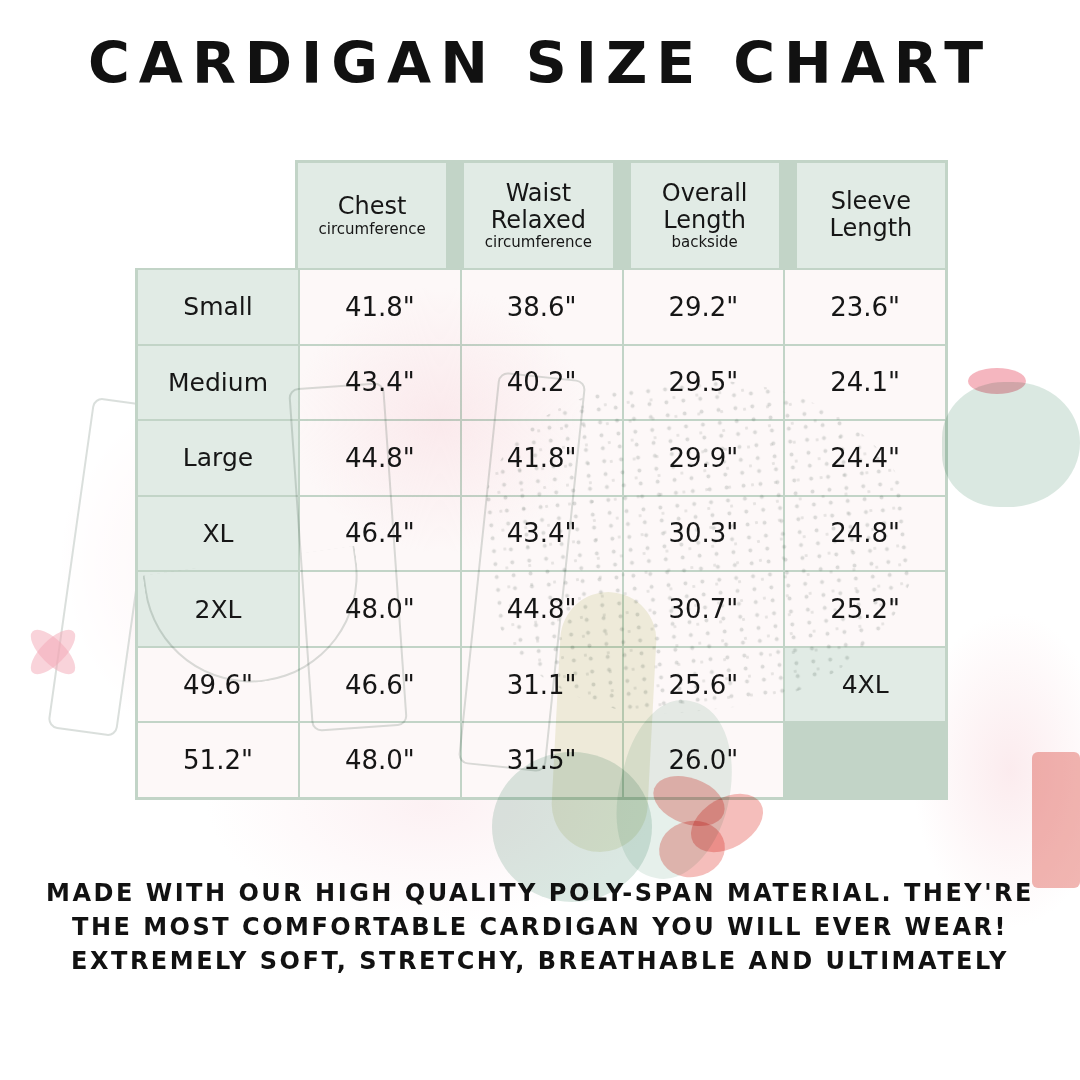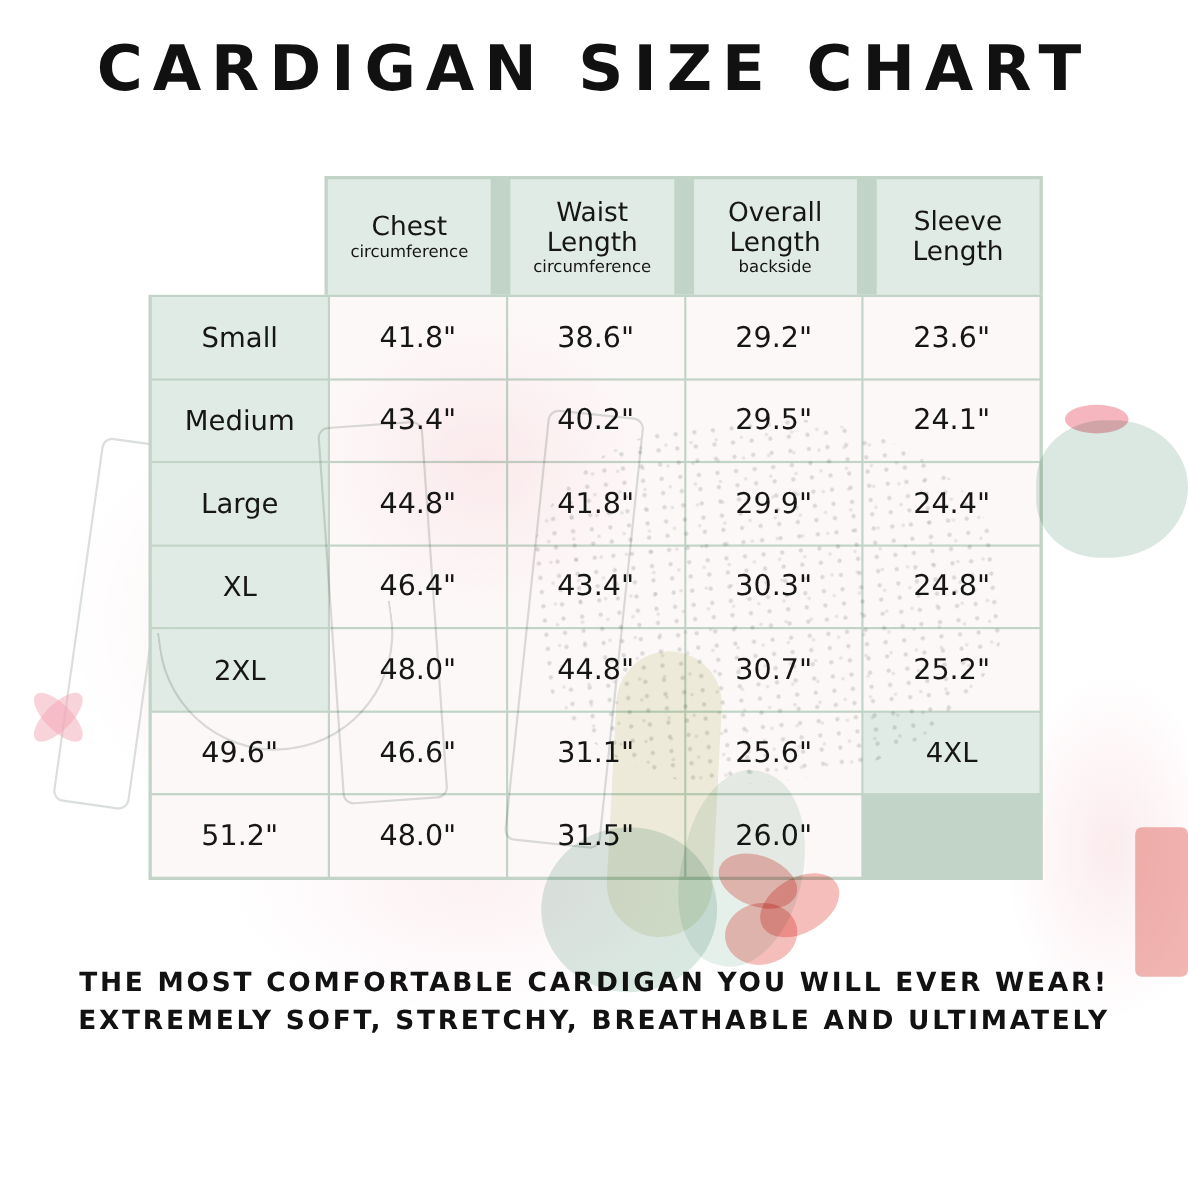--- a/index.html
+++ b/index.html
@@ -112,21 +112,21 @@
   <div class="wm wm-under pink-flower-left-b"></div>
 
   <div class="title">CARDIGAN SIZE CHART</div>
 
   <div class="thead">
     <div class="hcell">
       <div>Chest</div>
       <div class="sub">circumference</div>
     </div>
     <div class="hcell">
-      <div>Waist Length</div>
+      <div>Waist Relaxed</div>
       <div class="sub">circumference</div>
     </div>
     <div class="hcell">
       <div>Overall Length</div>
       <div class="sub">backside</div>
     </div>
     <div class="hcell">
       <div>Sleeve Length</div>
       <div class="sub"></div>
     </div>
@@ -184,17 +184,18 @@
   <div class="wm wm-over cactus-right-top"></div>
   <div class="wm wm-over teal-circle"></div>
   <div class="wm wm-over teal-pad"></div>
   <div class="wm wm-over cactus-yellow"></div>
   <div class="wm wm-over petal" style="left:652px;top:778px;width:74px;height:46px;transform:rotate(20deg);"></div>
   <div class="wm wm-over petal" style="left:688px;top:798px;width:78px;height:50px;transform:rotate(-30deg);"></div>
   <div class="wm wm-over petal" style="left:664px;top:816px;width:56px;height:66px;transform:rotate(80deg);"></div>
   <div class="wm wm-over red-box"></div>
 
   <div class="desc">
+    <div>MADE WITH OUR HIGH QUALITY POLY-SPAN MATERIAL. THEY'RE</div>
     <div>THE MOST COMFORTABLE CARDIGAN YOU WILL EVER WEAR!</div>
     <div>EXTREMELY SOFT, STRETCHY, BREATHABLE AND ULTIMATELY</div>
   </div>
 
 </div>
 
 </body></html>

